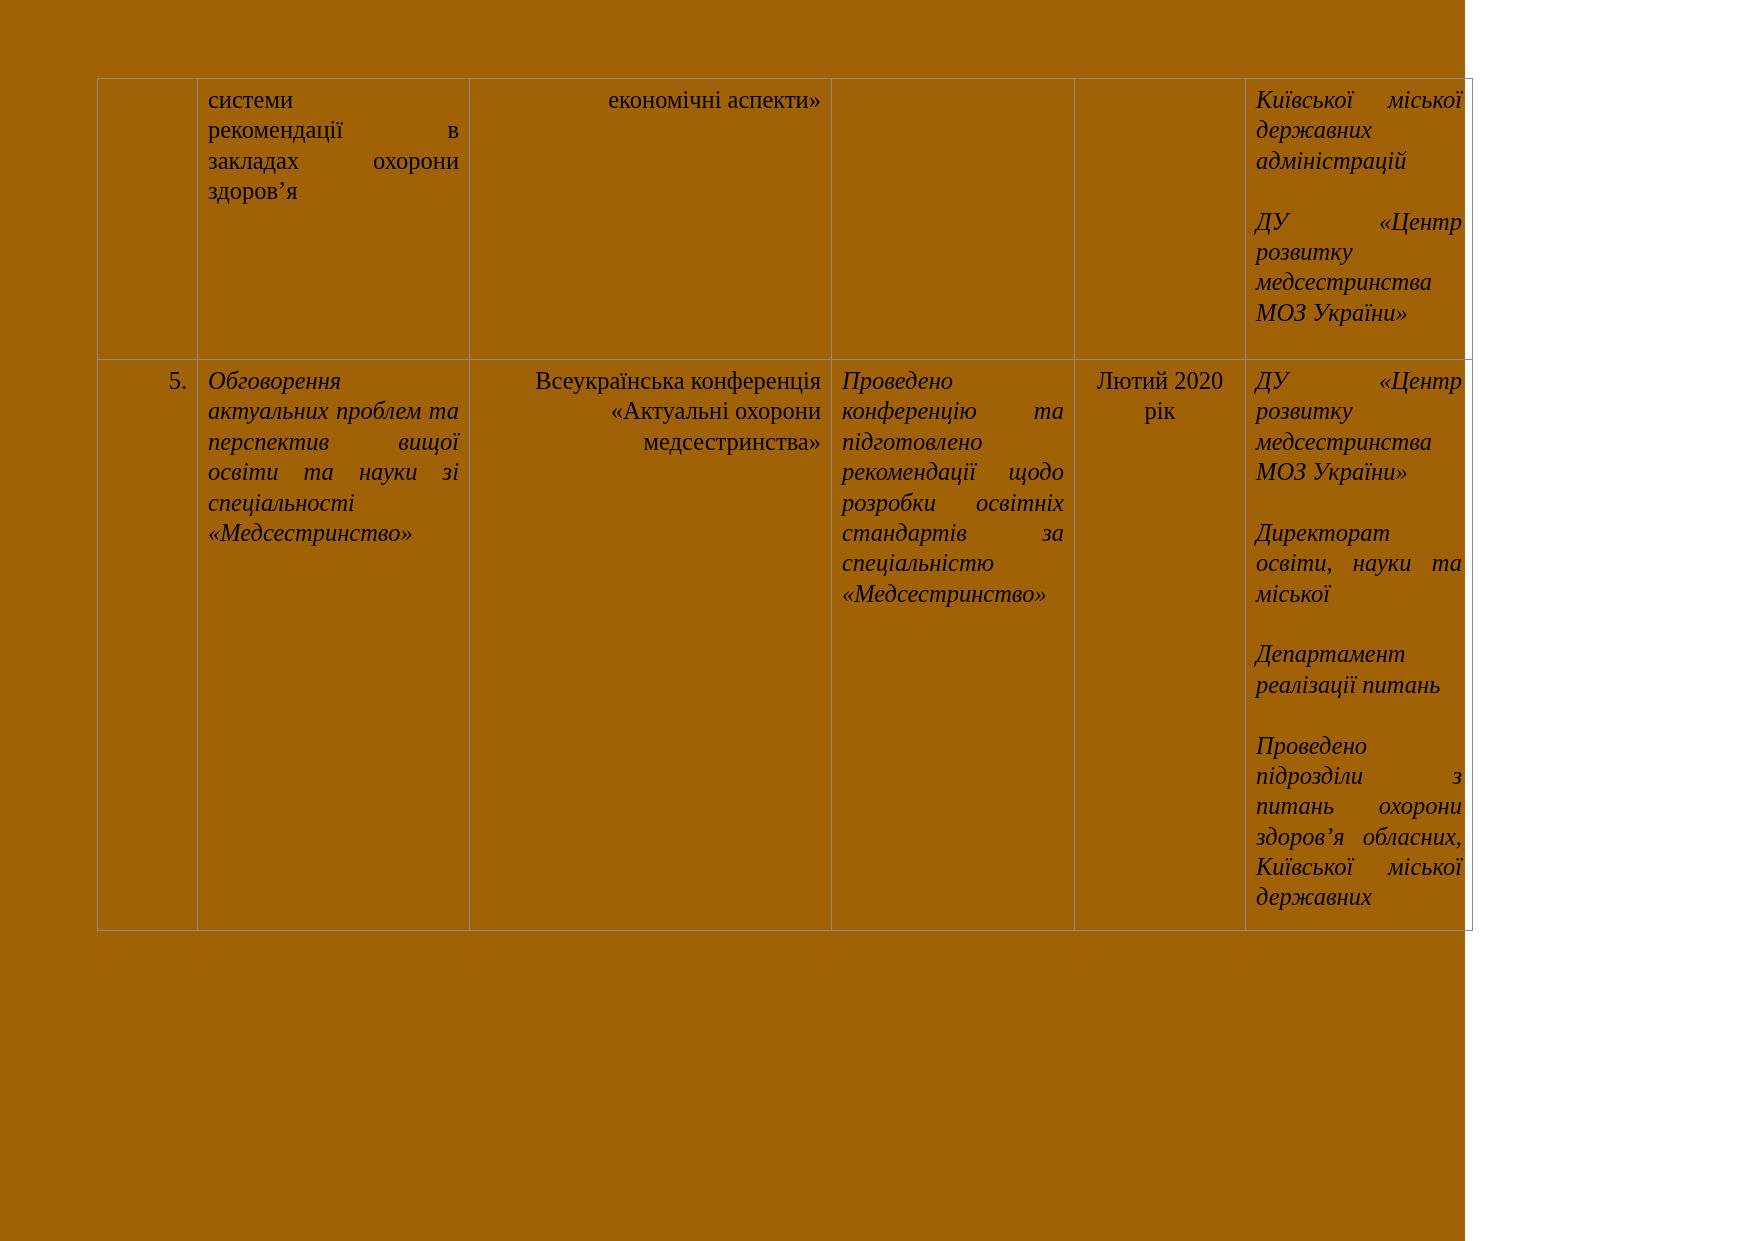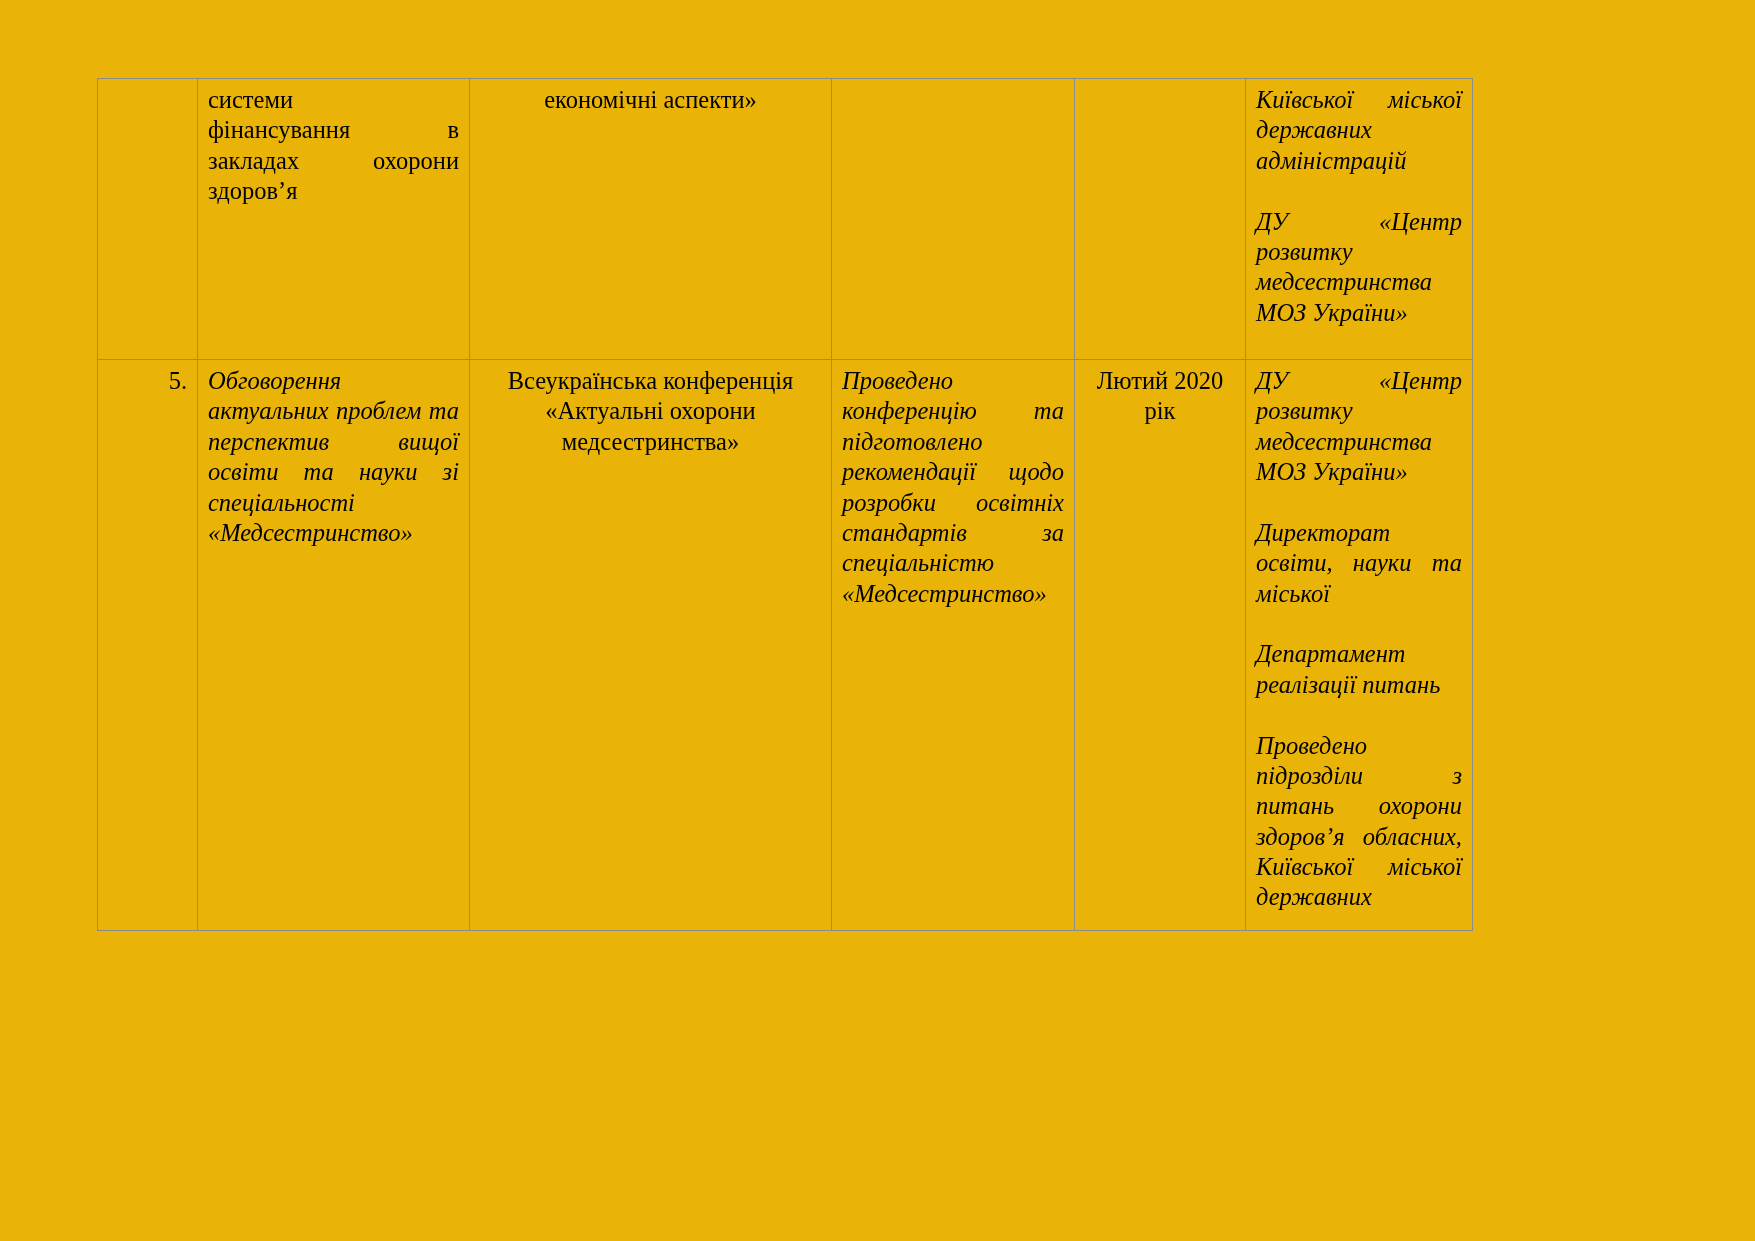--- a/index.html
+++ b/index.html
@@ -13,23 +13,23 @@
     font-family: "Liberation Serif", "DejaVu Serif", serif;
     color: #000000;
     position: relative;
     overflow: hidden;
   }
 
   .page {
     position: absolute;
     left: 0;
     top: 0;
-    width: 1755px;
+    width: 1465px;
     height: 1241px;
-    background: #eab308;
+    background: #a16207;
   }
 
   .doc-table {
     position: absolute;
     left: 97px;
     top: 78px;
     width: 1375px;
     border-collapse: collapse;
     table-layout: fixed;
   }
@@ -50,21 +50,21 @@
   .col-result { width: 243px; }
   .col-term   { width: 171px; }
   .col-resp   { width: 227px; }
 
   .num-cell {
     text-align: right;
     padding-right: 22px;
   }
 
   .j { text-align: justify; text-justify: inter-word; font-style: italic; }
-  .l { text-align: center; }
+  .l { text-align: right; }
   .c { text-align: center; }
 
   
   .line {
     display: block;
   }
   .line.stretch {
     text-align: justify;
     text-align-last: justify;
   }
@@ -94,21 +94,21 @@
     </colgroup>
     <tbody>
 
       <tr class="row-cont">
         <td class="num-cell">
           <span></span>
         </td>
         <td>
           <div class="blk">
             <span class="line stretch">системи</span>
-            <span class="line stretch">фінансування в</span>
+            <span class="line stretch">рекомендації в</span>
             <span class="line stretch">закладах охорони</span>
             <span class="line">здоров’я</span>
           </div>
         </td>
         <td class="l">
           <div class="blk">економічні аспекти»</div>
         </td>
         <td class="empty-cell">
           <div class="blk"></div>
         </td>

